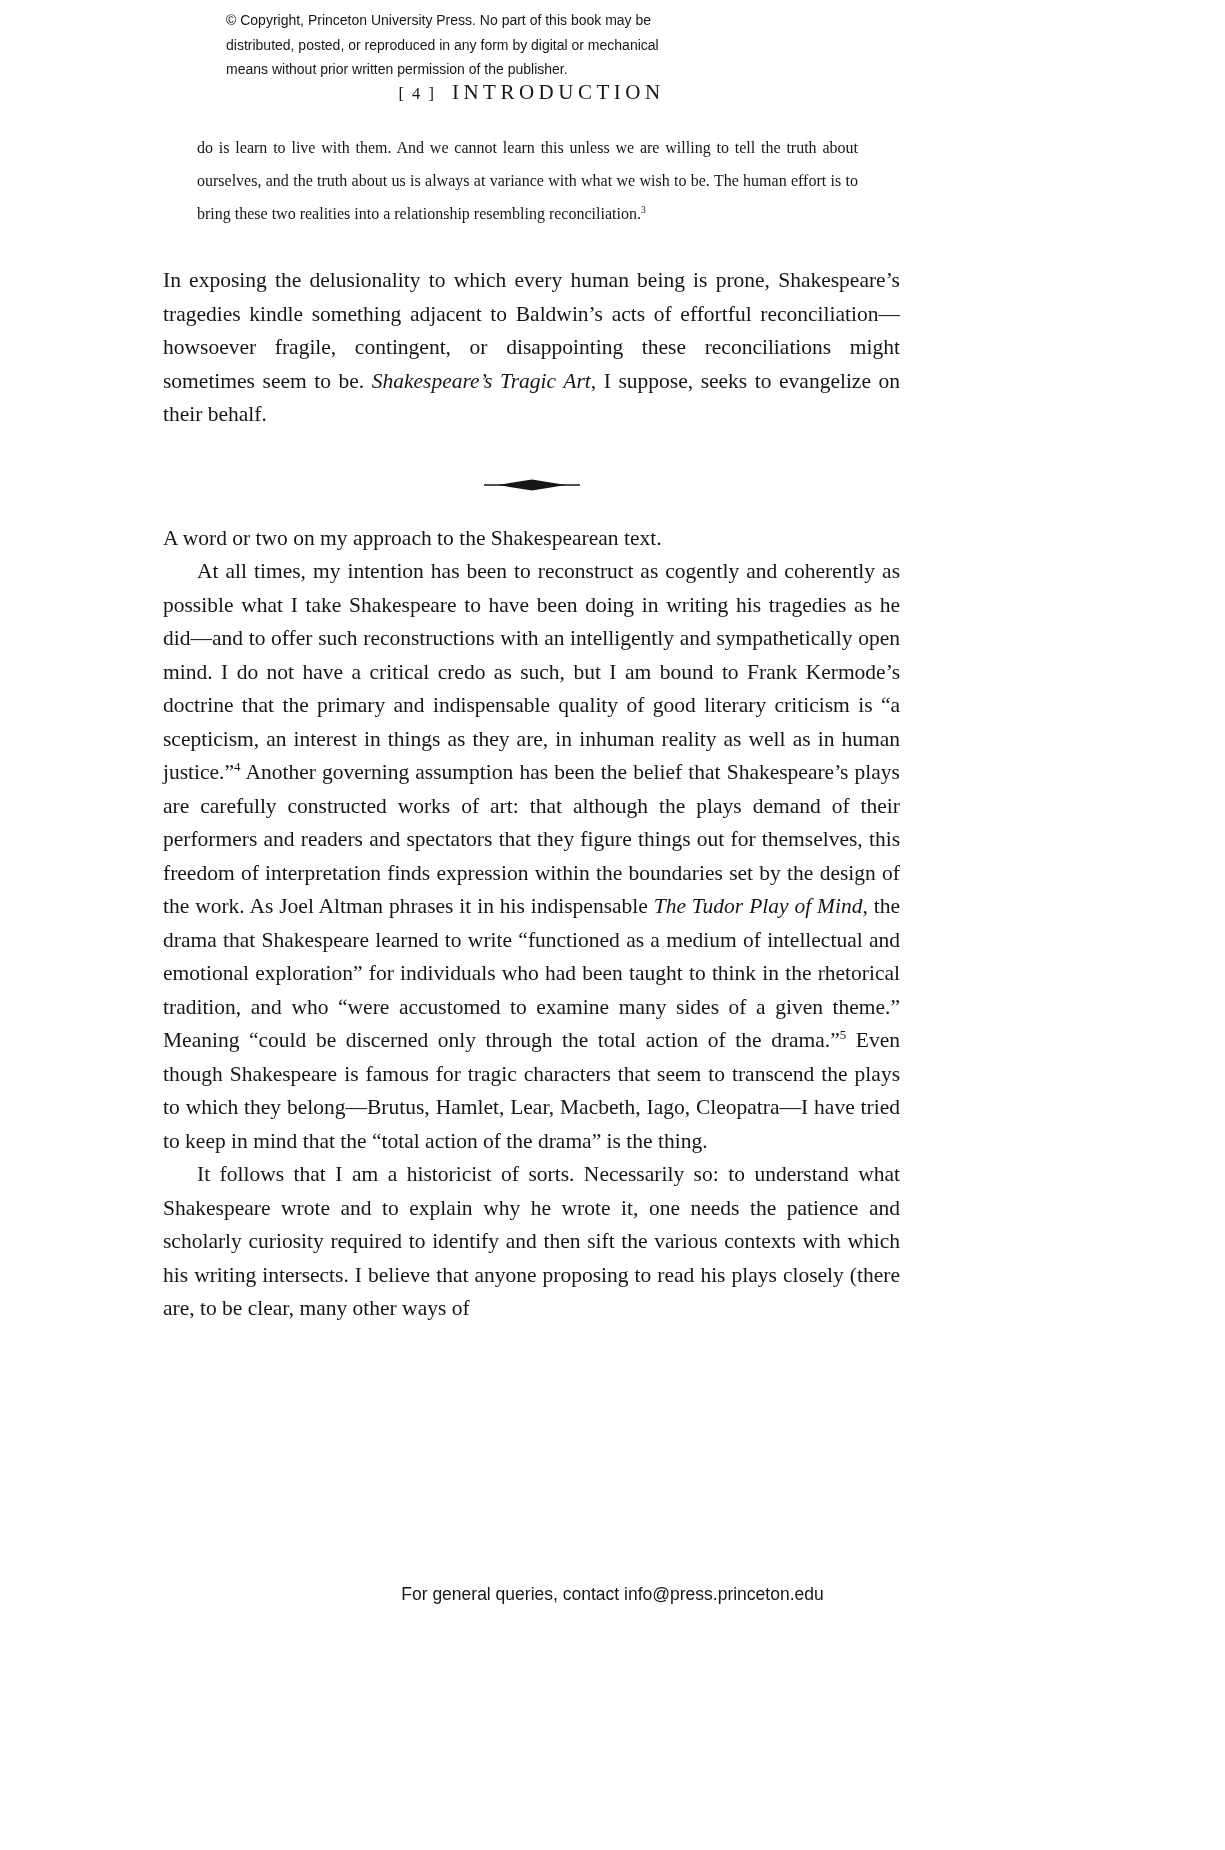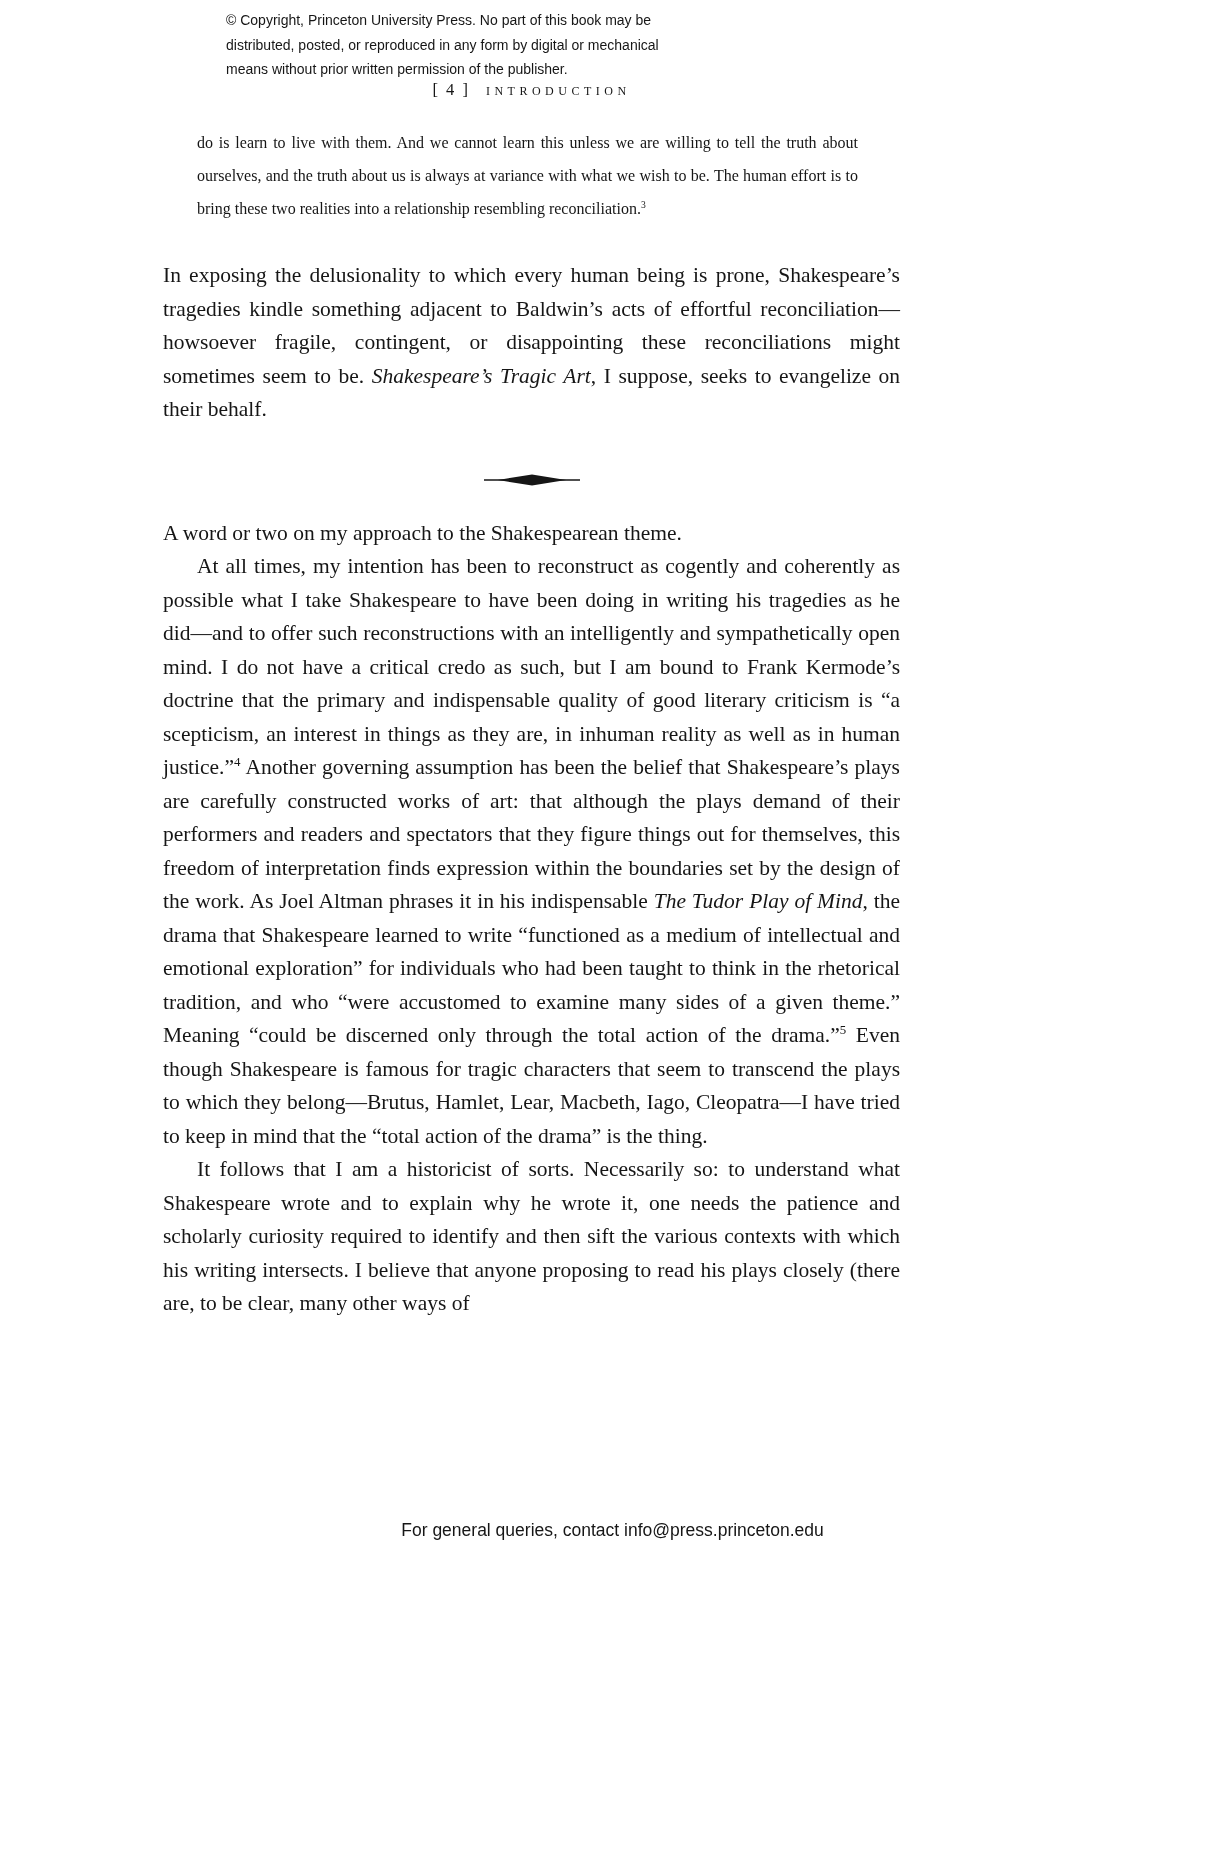--- a/index.html
+++ b/index.html
@@ -28,21 +28,21 @@
     width: 737px;
     font-family: "Liberation Serif", serif;
     hyphens: auto;
   }
   .running-head {
     text-align: center;
     font-size: 16.5px;
     letter-spacing: 1px;
   }
   .running-head .pagenum { margin-right: 16px; letter-spacing: 2px; }
-  .running-head .section { letter-spacing: 4.5px; font-size: 12px; }
+  .running-head .section { letter-spacing: 4.5px; font-size: 21px; }
   .blockquote {
     margin: 26px 42px 0 34px;
     font-size: 16px;
     line-height: 33px;
     text-align: justify;
   }
   .para {
     font-size: 21.5px;
     line-height: 33.5px;
     text-align: justify;
@@ -52,21 +52,21 @@
   .ornament {
     display: flex;
     justify-content: center;
     align-items: center;
     margin: 46px 0 30px 0;
   }
   .sup { font-size: 0.6em; vertical-align: super; line-height: 0; }
   .i { font-style: italic; margin-top: 42px; }
   .footer {
     position: absolute;
-    top: 1520px;
+    top: 1584px;
     left: 0;
     width: 100%;
     text-align: center;
     font-family: "Liberation Sans", sans-serif;
     font-size: 17.5px;
   }
 </style>
 </head>
 <body>
 
@@ -86,21 +86,21 @@
 
     <p class="para p-first"><span>In exposing the delusionality to which every human being is prone, Shakespeare’s tragedies kindle something adjacent to Baldwin’s acts of effortful reconciliation—howsoever fragile, contingent, or disappointing these reconciliations might sometimes seem to be. </span><span class="i">Shakespeare’s Tragic Art</span><span>, I suppose, seeks to evangelize on their behalf.</span></p>
 
     <div class="ornament">
       <svg width="96" height="14" viewBox="0 0 96 14">
         <line x1="0" y1="7" x2="96" y2="7" stroke="#161616" stroke-width="1.6"></line>
         <polygon points="14,7 48,1.4 82,7 48,12.6" fill="#161616"></polygon>
       </svg>
     </div>
 
-    <p class="para"><span>A word or two on my approach to the Shakespearean theme.</span></p>
+    <p class="para"><span>A word or two on my approach to the Shakespearean text.</span></p>
 
     <p class="para indent"><span>At all times, my intention has been to reconstruct as cogently and coherently as possible what I take Shakespeare to have been doing in writing his tragedies as he did—and to offer such reconstructions with an intelligently and sympathetically open mind. I do not have a critical credo as such, but I am bound to Frank Kermode’s doctrine that the primary and indispensable quality of good literary criticism is “a scepticism, an interest in things as they are, in inhuman reality as well as in human justice.”</span><span class="sup">4</span><span> Another governing assumption has been the belief that Shakespeare’s plays are carefully constructed works of art: that although the plays demand of their performers and readers and spectators that they figure things out for themselves, this freedom of interpretation finds expression within the boundaries set by the design of the work. As Joel Altman phrases it in his indispensable </span><span class="i">The Tudor Play of Mind</span><span>, the drama that Shakespeare learned to write “functioned as a medium of intellectual and emotional exploration” for individuals who had been taught to think in the rhetorical tradition, and who “were accustomed to examine many sides of a given theme.” Meaning “could be discerned only through the total action of the drama.”</span><span class="sup">5</span><span> Even though Shakespeare is famous for tragic characters that seem to transcend the plays to which they belong—Brutus, Hamlet, Lear, Macbeth, Iago, Cleopatra—I have tried to keep in mind that the “total action of the drama” is the thing.</span></p>
 
     <p class="para indent"><span>It follows that I am a historicist of sorts. Necessarily so: to understand what Shakespeare wrote and to explain why he wrote it, one needs the patience and scholarly curiosity required to identify and then sift the various contexts with which his writing intersects. I believe that anyone proposing to read his plays closely (there are, to be clear, many other ways of</span></p>
 
   </div>
 
   <div class="footer">For general queries, contact info@press.princeton.edu</div>
 
 </div>

